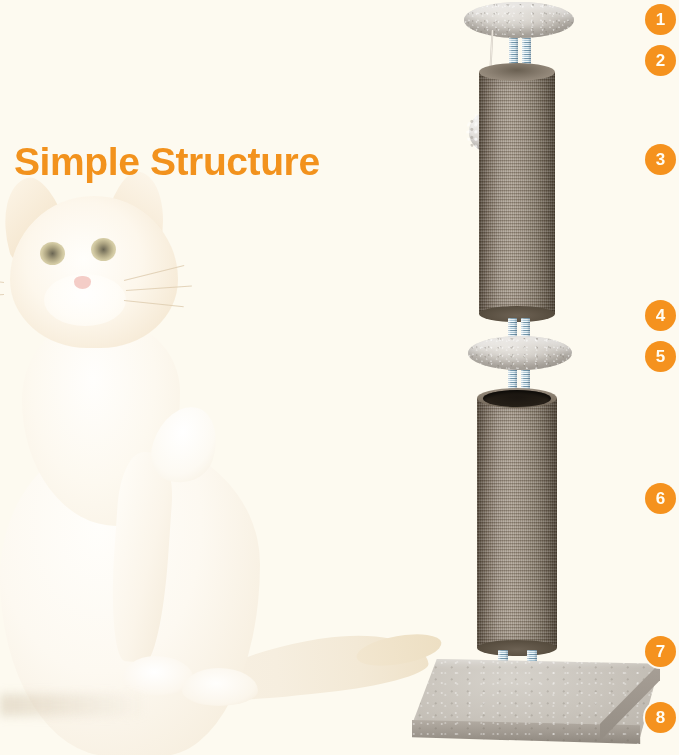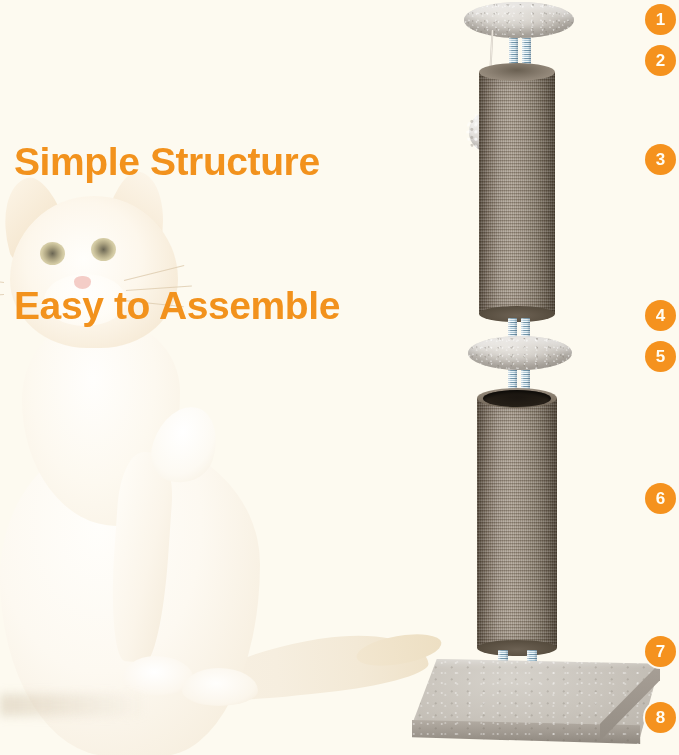--- a/index.html
+++ b/index.html
@@ -11,21 +11,21 @@
   }
   #stage{position:absolute;inset:0;width:679px;height:755px;overflow:hidden;background:#fdfaf0;}
 
   
   #headline{
     position:absolute;left:14px;top:42px;
     font-size:39px;line-height:48px;font-weight:bold;
     color:#f2921d;letter-spacing:-0.4px;
     white-space:pre;
   }
-  #headline .ln{display:block;}
+  #headline .ln{display:block;text-align:center;}
 
   
   .badge{
     position:absolute;width:31px;height:31px;border-radius:50%;
     background:#f5921e;
     display:flex;align-items:center;justify-content:center;
     color:#fffdf4;font-size:17px;font-weight:bold;
     box-shadow:0 0 0 2px #fdfaf0;
     line-height:1;
   }
@@ -325,21 +325,20 @@
     <div id="base-front" style="left:412px;top:720px;width:248px;height:24px;
                 clip-path:polygon(0% 0%, 92% 22%, 92% 100%, 0% 72%);">
       <div class="base-speckle"></div>
     </div>
     <div id="base-right" style="left:600px;top:663px;width:60px;height:78px;
                 clip-path:polygon(100% 0%, 100% 22%, 0% 100%, 0% 78%);"></div>
   </div>
 
   <div id="headline">
     <span class="ln">Simple Structure</span>
-    <span class="ln">Easy to Assemble</span>
   </div>
 
   <div class="badge" style="left:645px;top:4px;">
     <span>1</span>
   </div>
   <div class="badge" style="left:645px;top:45px;">
     <span>2</span>
   </div>
   <div class="badge" style="left:645px;top:144px;">
     <span>3</span>

